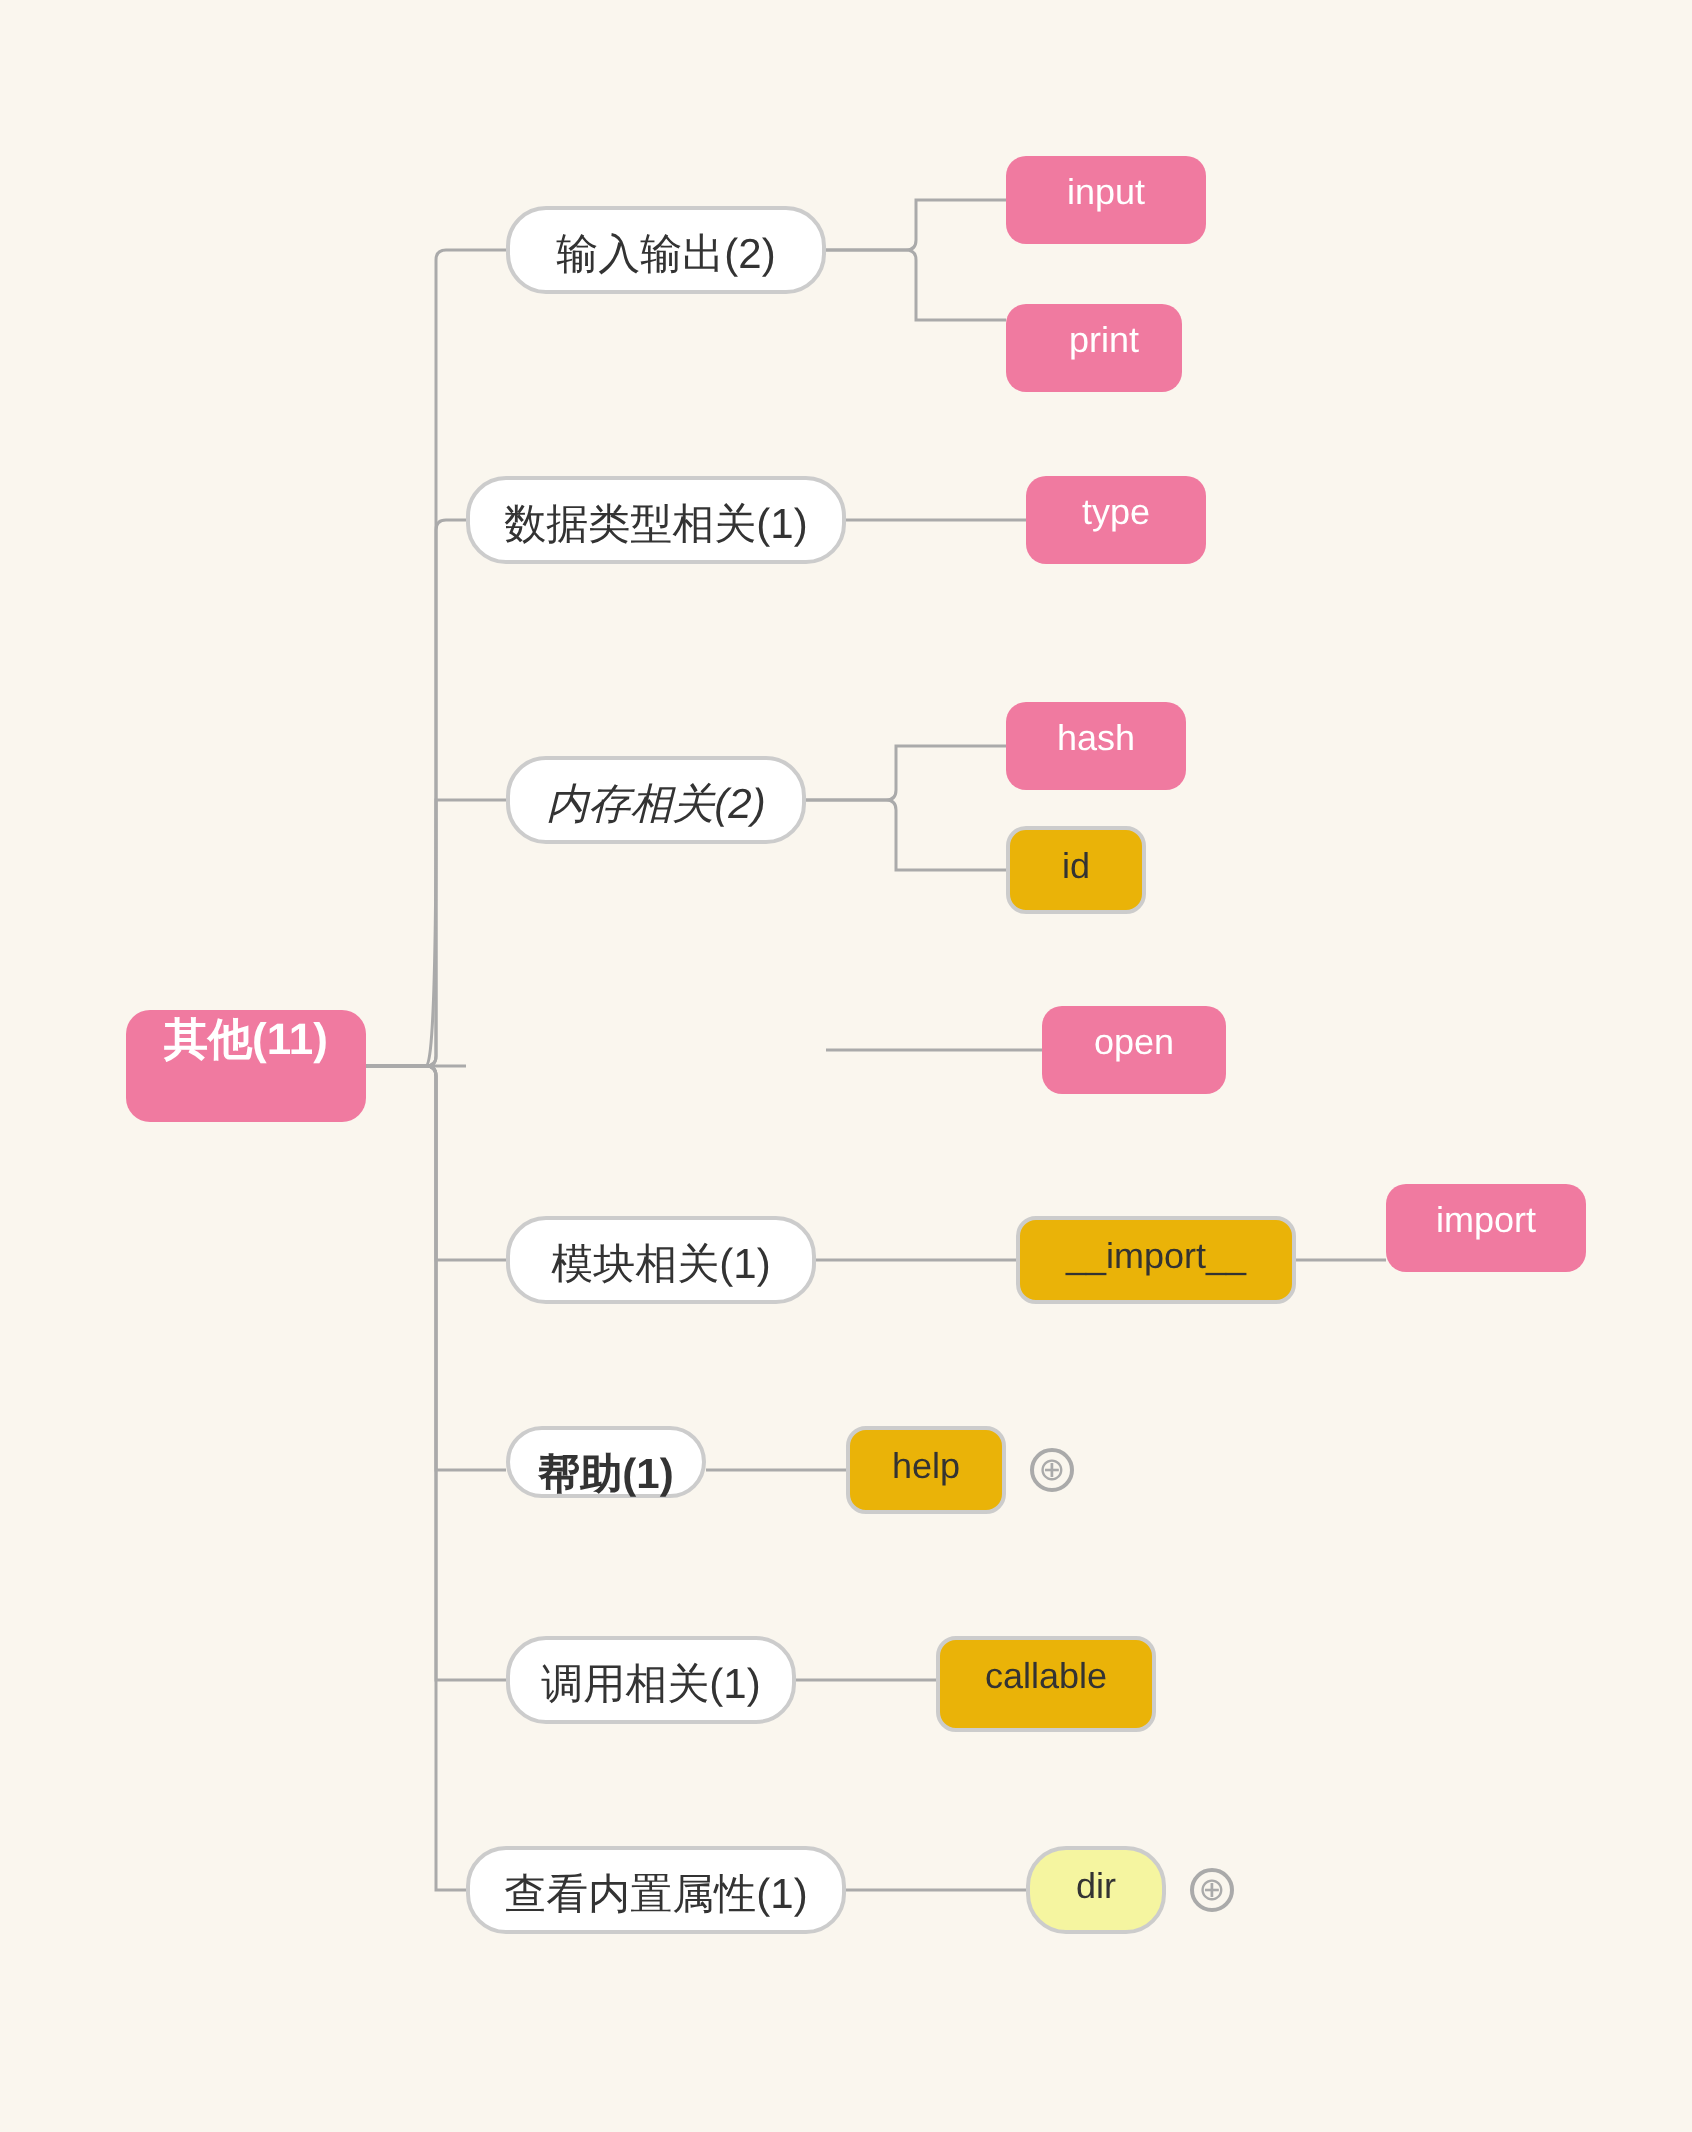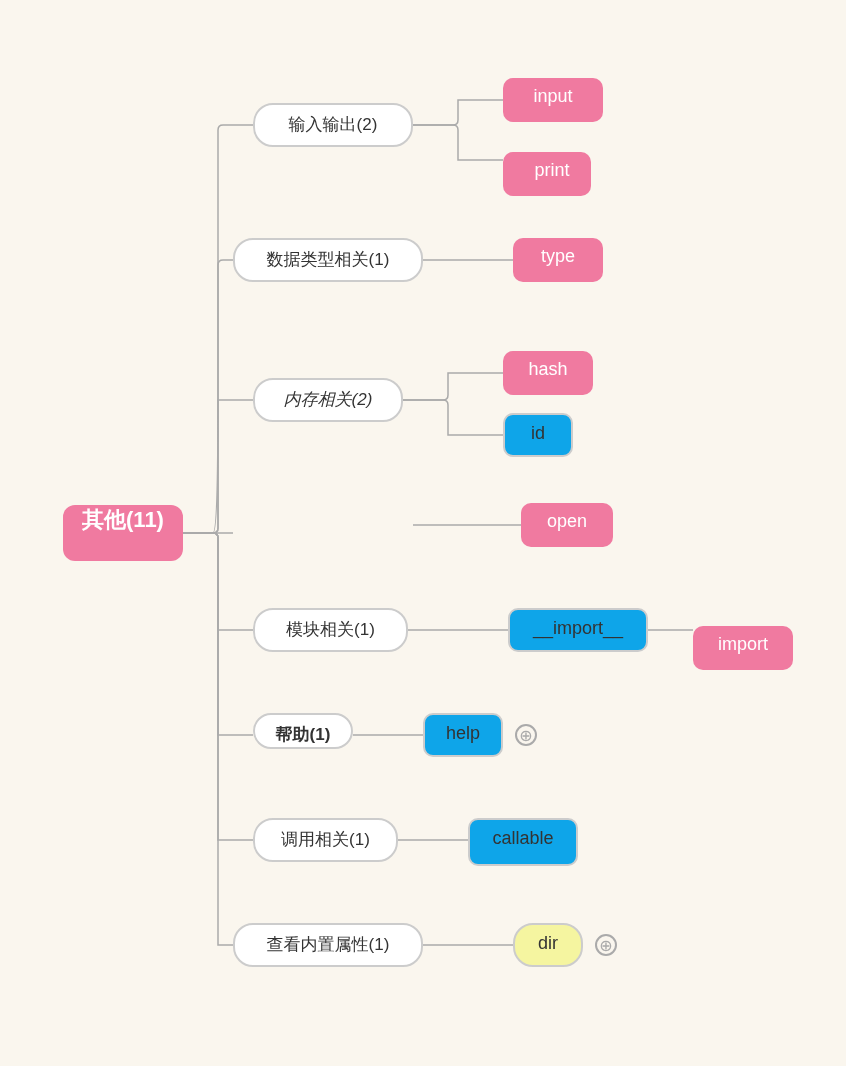--- a/index.html
+++ b/index.html
@@ -41,34 +41,34 @@
       border-radius: 12px;
       font-size: 22px;
       font-weight: 600;
       width: 120px;
       height: 56px;
     }
     .node-category {
       background-color: #fff;
       border: 2px solid #ccc;
       border-radius: 20px;
-      font-size: 17px;
+      font-size: 21px;
       padding: 8px 16px;
       height: 44px;
     }
     .node-pink {
       background-color: #f07aa0;
       color: #fff;
       border-radius: 10px;
       font-size: 18px;
       padding: 8px 18px;
       height: 44px;
     }
     .node-white {
-      background-color: #0ea5e9;
+      background-color: #eab308;
       border: 2px solid #ccc;
       border-radius: 10px;
       font-size: 18px;
       padding: 8px 18px;
       height: 44px;
     }
     .node-yellow {
       background-color: #f5f5a0;
       border: 2px solid #ccc;
       border-radius: 20px;
@@ -189,21 +189,21 @@
   </div>
 
   <div class="node node-pink" style="left:488px; top:480px; width:92px; height:44px;">
     <span>open</span>
   </div>
 
   <div class="node node-white" style="left:475px; top:585px; width:140px; height:44px;">
     <span>__import__</span>
   </div>
 
-  <div class="node node-pink" style="left:660px; top:603px; width:100px; height:44px;">
+  <div class="node node-pink" style="left:660px; top:569px; width:100px; height:44px;">
     <span>import</span>
   </div>
 
   <div class="node node-white" style="left:390px; top:690px; width:80px; height:44px;">
     <span>help</span>
   </div>
 
   <div class="plus-icon" style="left:482px; top:701px;">⊕</div>
 
   <div class="node node-white" style="left:435px; top:795px; width:110px; height:48px;">

